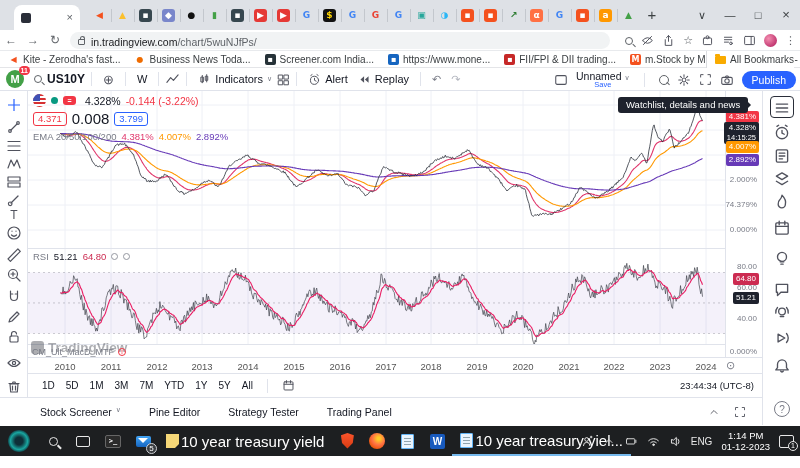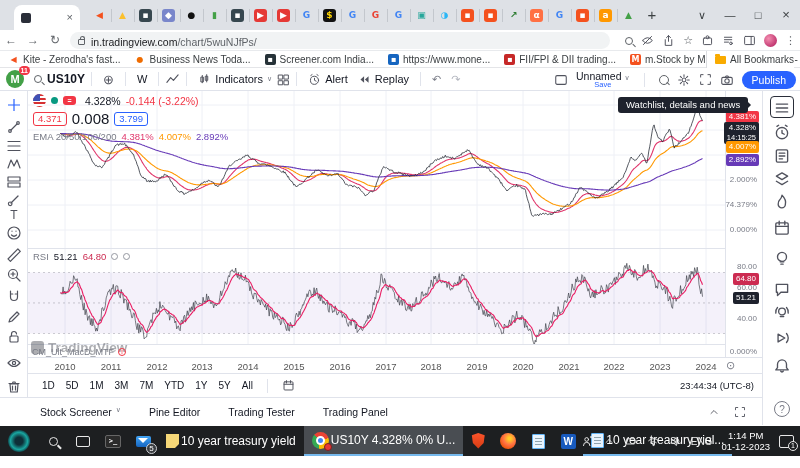--- a/index.html
+++ b/index.html
@@ -112,21 +112,21 @@
 #start-orb{width:22px;height:22px;border-radius:50%;background:radial-gradient(circle,#0e2f38 25%,#19a6a0 55%,#0e2f38 75%);margin:0 8px}
 .magw{width:9px;height:9px;border:1.4px solid #e8e8e8;border-radius:50%;position:relative}
 .magw::after{content:'';position:absolute;left:7px;top:8px;width:5px;height:1.6px;background:#e8e8e8;transform:rotate(45deg)}
 .tview{width:14px;height:11px;border:1.3px solid #e8e8e8;border-radius:2px}
 .console{width:16px;height:13px;background:#2b2b2b;border:1px solid #666;border-radius:2px;color:#fff;font:bold 7px/11px "DejaVu Sans Mono",monospace;text-align:center}
 .mail{width:15px;height:11px;background:linear-gradient(#42a5f5,#1565c0);border-radius:2px;position:relative}
 .mail::after{content:'';position:absolute;left:2px;top:2px;border-left:5.5px solid transparent;border-right:5.5px solid transparent;border-top:5px solid #fff}
 .tbadge{position:absolute;right:1px;bottom:2px;width:11px;height:11px;background:#3a3d41;border:1px solid #cfd2d6;border-radius:50%;color:#fff;font:8px/9px "Liberation Sans";text-align:center}
 .note{width:13px;height:14px;background:#f6d878;position:relative}
 .note::after{content:'';position:absolute;right:0;bottom:0;border-left:4px solid transparent;border-bottom:4px solid #1d1f21}
-.task-label{color:#fff;font-size:12px;margin-left:2px;white-space:nowrap}
+.task-label{color:#fff;font-size:15px;margin-left:2px;white-space:nowrap}
 #task-chrome{background:#494d52;border-bottom:2px solid #76b9ed;padding:0 8px}
 #task-note{padding:0 8px}
 #task-notepad{border-bottom:2px solid #76b9ed;padding:0 8px}
 .chrome{width:17px;height:17px;border-radius:50%;background:conic-gradient(from -45deg,#ea4335 0 33%,#fbbc05 0 66%,#34a853 0 100%);position:relative}
 .chrome::after{content:'';position:absolute;inset:4px;background:#4285f4;border:2px solid #fff;border-radius:50%}
 .chrome .cbadge{position:absolute;right:-3px;bottom:-2px;width:8px;height:8px;background:#e53935;border-radius:50%;border:1px solid #7b1f1f}
 .brave{width:15px;height:16px;background:linear-gradient(#fb542b,#d63c13);clip-path:polygon(50% 0,93% 14%,86% 62%,50% 97%,14% 62%,7% 14%)}
 .firefox{width:16px;height:16px;border-radius:50%;background:radial-gradient(circle at 60% 35%,#ffca28 10%,#ff7043 45%,#e65100 80%)}
 .notepad{width:13px;height:15px;background:#eaf4fd;border:1px solid #64b5f6;border-radius:1px;position:relative}
 .notepad::after{content:'';position:absolute;left:2px;top:3px;width:7px;height:1px;background:#90a4ae;box-shadow:0 3px 0 #90a4ae,0 6px 0 #90a4ae}
@@ -624,21 +624,21 @@
     <span style="display:flex;gap:28px;align-items:center">
 
     <span class="btab">
           <span>Stock Screener</span>
           <span class="chev2">∨</span>
         </span>
         <span class="btab">
           <span>Pine Editor</span>
         </span>
         <span class="btab">
-          <span>Trading Tester</span>
+          <span>Strategy Tester</span>
         </span>
         <span class="btab">
           <span>Trading Panel</span>
         </span>
       </span>
     <div id="panectl">
       <svg class="ic" width="12" height="12" viewBox="0 0 16 16">
           <path d="M4 10l4-4 4 4"></path>
         </svg>
       <svg class="ic" width="12" height="12" viewBox="0 0 16 16">
@@ -663,26 +663,20 @@
         <span class="console">&gt;_</span>
       </div>
     <div class="titem" style="width:30px">
         <span class="mail"></span>
         <span class="tbadge">5</span>
       </div>
     <div class="titem" id="task-note">
       <span class="note"></span>
       <span class="task-label">10 year treasury yield</span>
     </div>
-    <div class="titem" id="task-chrome">
-      <span class="chrome">
-          <span class="cbadge"></span>
-        </span>
-      <span class="task-label">US10Y 4.328% 0% U...</span>
-    </div>
     <div class="titem" style="width:30px">
         <span class="brave"></span>
       </div>
     <div class="titem" style="width:30px">
         <span class="firefox"></span>
       </div>
     <div class="titem" style="width:30px">
         <span class="notepad"></span>
       </div>
     <div class="titem" style="width:30px">

